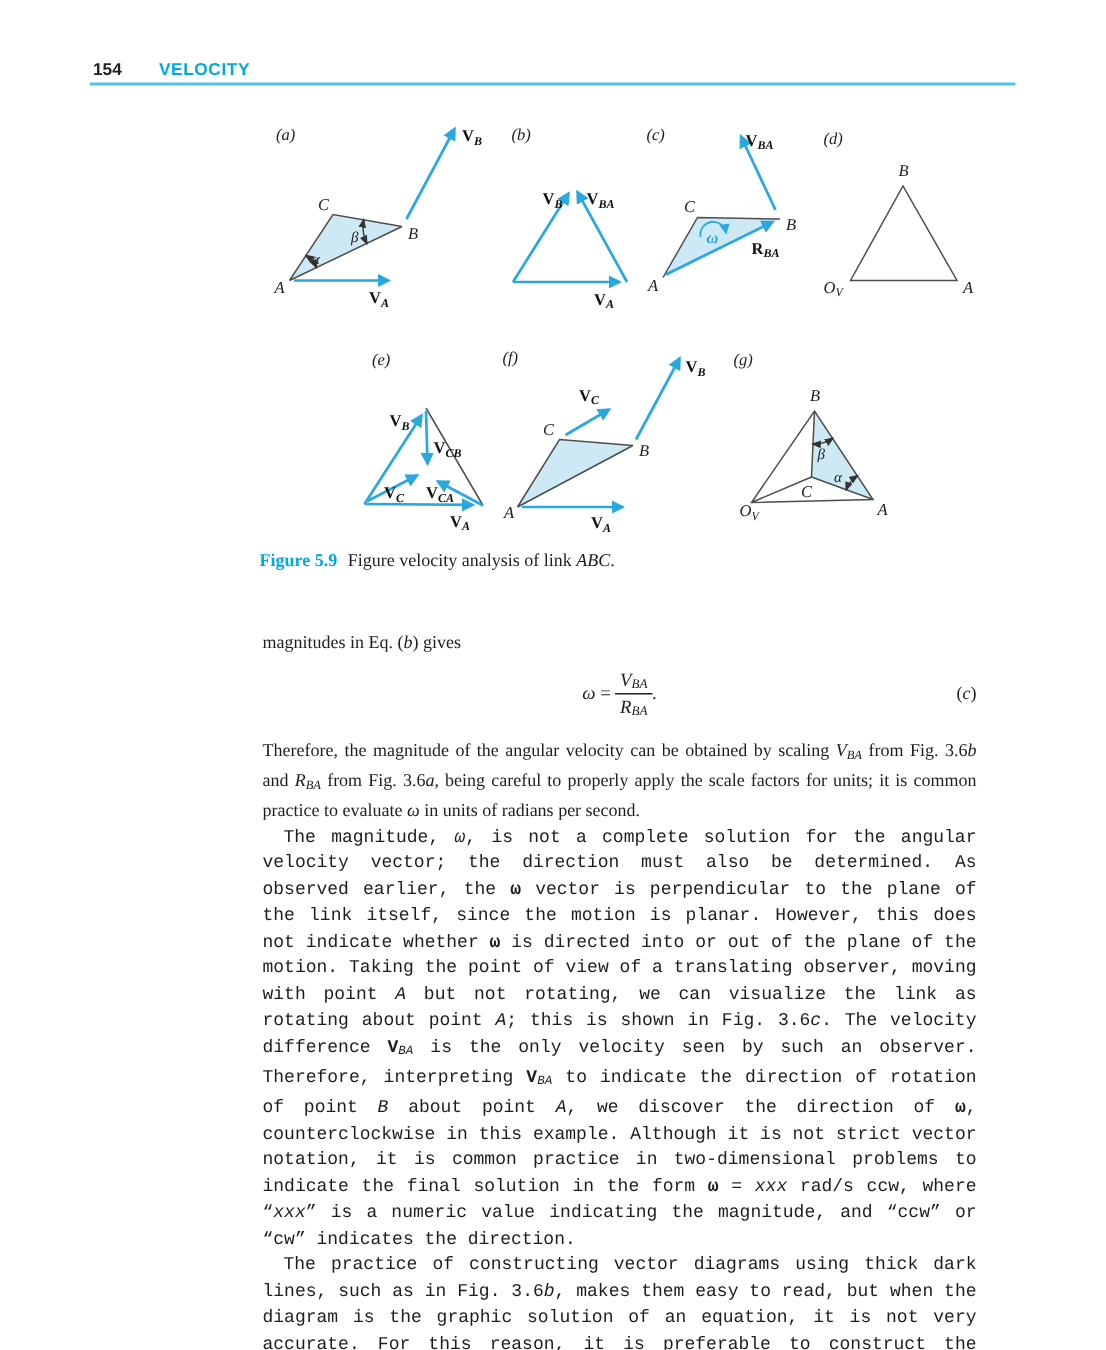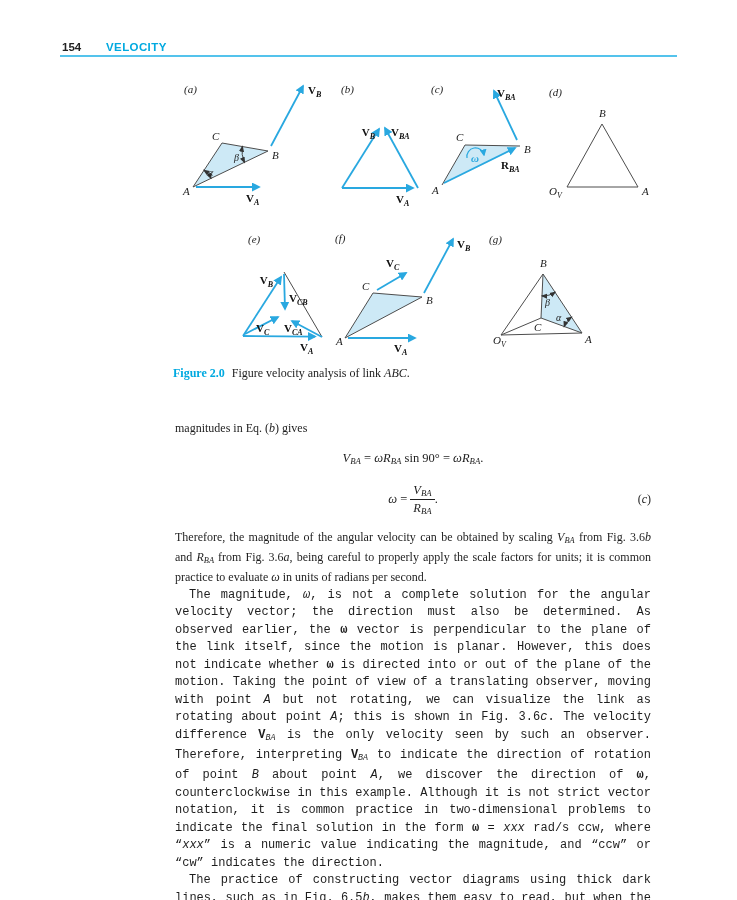--- a/index.html
+++ b/index.html
@@ -159,32 +159,31 @@
       <text class="glab" x="545" y="306">β</text>
       <text class="glab" x="556" y="321">α</text>
       <text class="plab" x="540" y="267">B</text>
       <text class="plab" x="534" y="331">C</text>
       <text class="plab" x="493" y="344"><tspan>O</tspan><tspan class="psub" dy="2.5">V</tspan></text>
       <text class="plab" x="585" y="343">A</text>
     </g>
   </svg>
 
   <div class="caption">
-    <span class="capnum">Figure 2.0</span><span><span>Figure velocity analysis of link </span><span class="s-i">ABC</span><span>.</span></span>
+    <span class="capnum">Figure 5.9</span><span><span>Figure velocity analysis of link </span><span class="s-i">ABC</span><span>.</span></span>
   </div>
 
   <div class="textcol">
     <p><span>magnitudes in Eq. (</span><span class="s-i">b</span><span>) gives</span></p>
 
-    <div class="eqline"><span class="s-i">V</span><span class="s-sub s-i">BA</span><span> = </span><span class="s-i">ω</span><span class="s-i">R</span><span class="s-sub s-i">BA</span><span> sin 90° = </span><span class="s-i">ω</span><span class="s-i">R</span><span class="s-sub s-i">BA</span><span>.</span></div>
 
 
     <div class="eqrow">
       <span><span class="s-i">ω</span><span> = </span></span><span class="frac"><span class="fnum"><span class="s-i">V</span><span class="s-sub s-i">BA</span></span><span class="fden"><span class="s-i">R</span><span class="s-sub s-i">BA</span></span></span><span><span>.</span></span>
       <span class="eqlabel"><span>(</span><span class="s-i">c</span><span>)</span></span>
     </div>
 
     <p><span>Therefore, the magnitude of the angular velocity can be obtained by scaling </span><span class="s-i">V</span><span class="s-sub s-i">BA</span><span> from Fig. 3.6</span><span class="s-i">b</span><span> and </span><span class="s-i">R</span><span class="s-sub s-i">BA</span><span> from Fig. 3.6</span><span class="s-i">a</span><span>, being careful to properly apply the scale factors for units; it is common practice to evaluate </span><span class="s-i">ω</span><span> in units of radians per second.</span></p>
     <p class="indent"><span>The magnitude, </span><span class="s-i">ω</span><span>, is not a complete solution for the angular velocity vector; the direction must also be determined. As observed earlier, the </span><span class="s-b">ω</span><span> vector is perpendicular to the plane of the link itself, since the motion is planar. However, this does not indicate whether </span><span class="s-b">ω</span><span> is directed into or out of the plane of the motion. Taking the point of view of a translating observer, moving with point </span><span class="s-i">A</span><span> but not rotating, we can visualize the link as rotating about point </span><span class="s-i">A</span><span>; this is shown in Fig. 3.6</span><span class="s-i">c</span><span>. The velocity difference </span><span class="s-b">V</span><span class="s-sub s-i">BA</span><span> is the only velocity seen by such an observer. Therefore, interpreting </span><span class="s-b">V</span><span class="s-sub s-i">BA</span><span> to indicate the direction of rotation of point </span><span class="s-i">B</span><span> about point </span><span class="s-i">A</span><span>, we discover the direction of </span><span class="s-b">ω</span><span>, counterclockwise in this example. Although it is not strict vector notation, it is common practice in two-dimensional problems to indicate the final solution in the form </span><span class="s-b">ω</span><span> = </span><span class="s-i">xxx</span><span> rad/s ccw, where “</span><span class="s-i">xxx</span><span>” is a numeric value indicating the magnitude, and “ccw” or “cw” indicates the direction.</span></p>
-    <p class="indent"><span>The practice of constructing vector diagrams using thick dark lines, such as in Fig. 6.5</span><span class="s-i">b</span><span>, makes them easy to read, but when the diagram is the graphic solution of an equation, it is not very accurate. For this reason, it is preferable to construct the graphic</span></p>
+    <p class="indent"><span>The practice of constructing vector diagrams using thick dark lines, such as in Fig. 3.6</span><span class="s-i">b</span><span>, makes them easy to read, but when the diagram is the graphic solution of an equation, it is not very accurate. For this reason, it is preferable to construct the graphic</span></p>
   </div>
 
 </div>
 
 </body></html>

